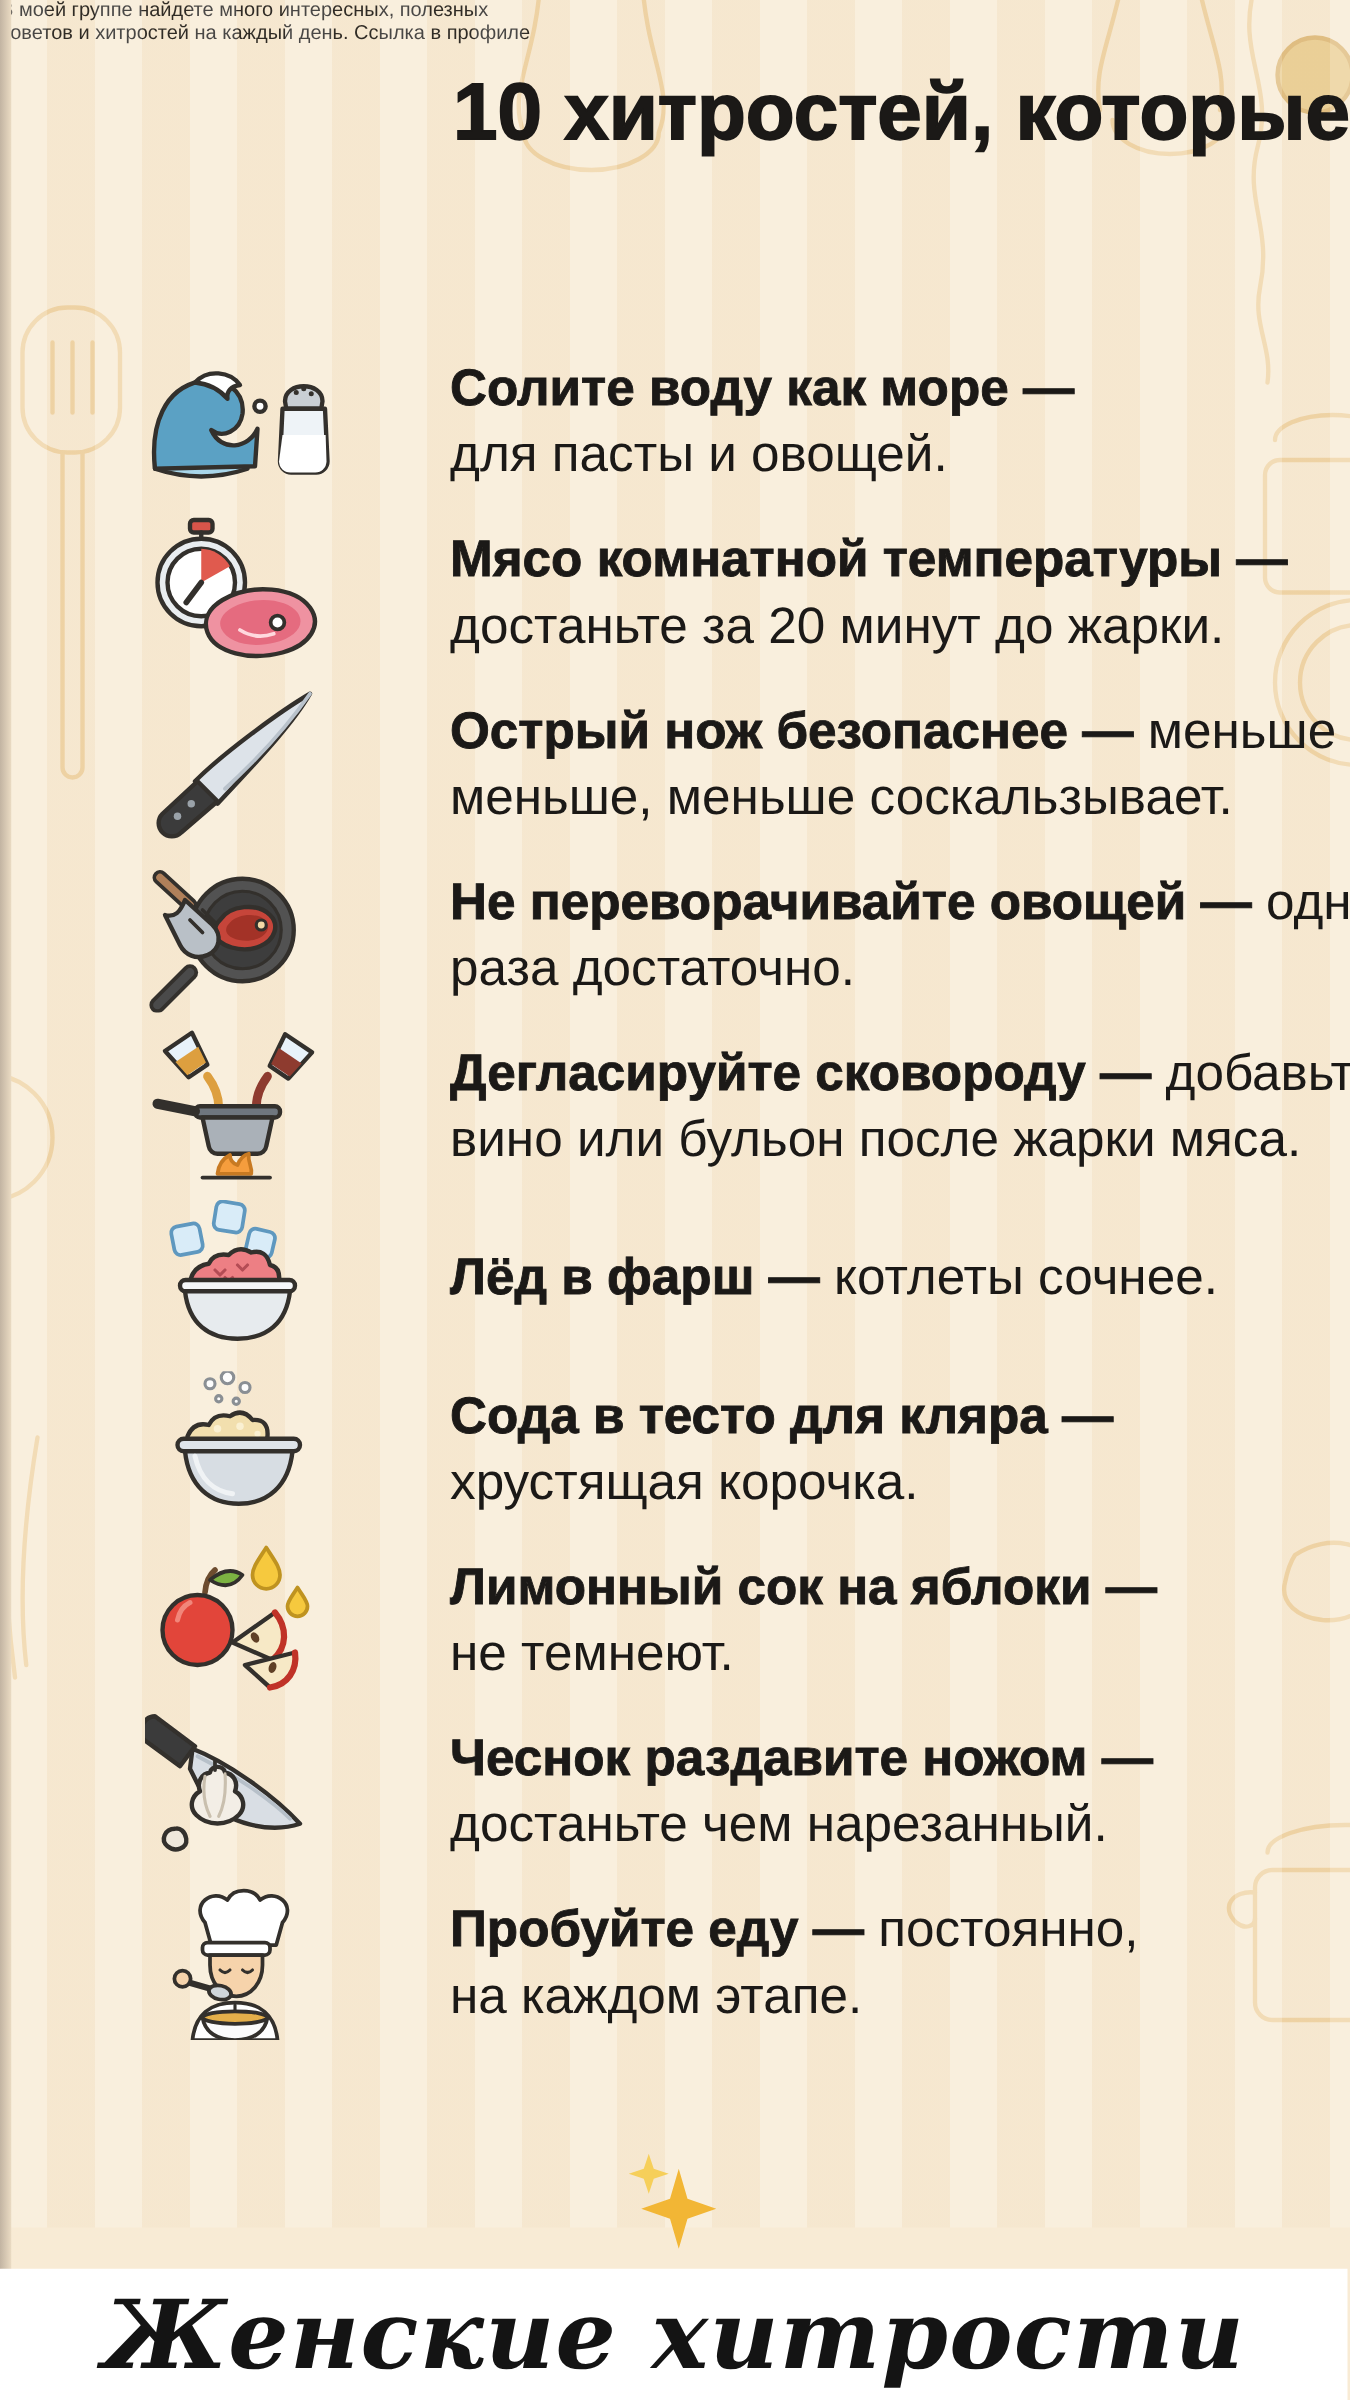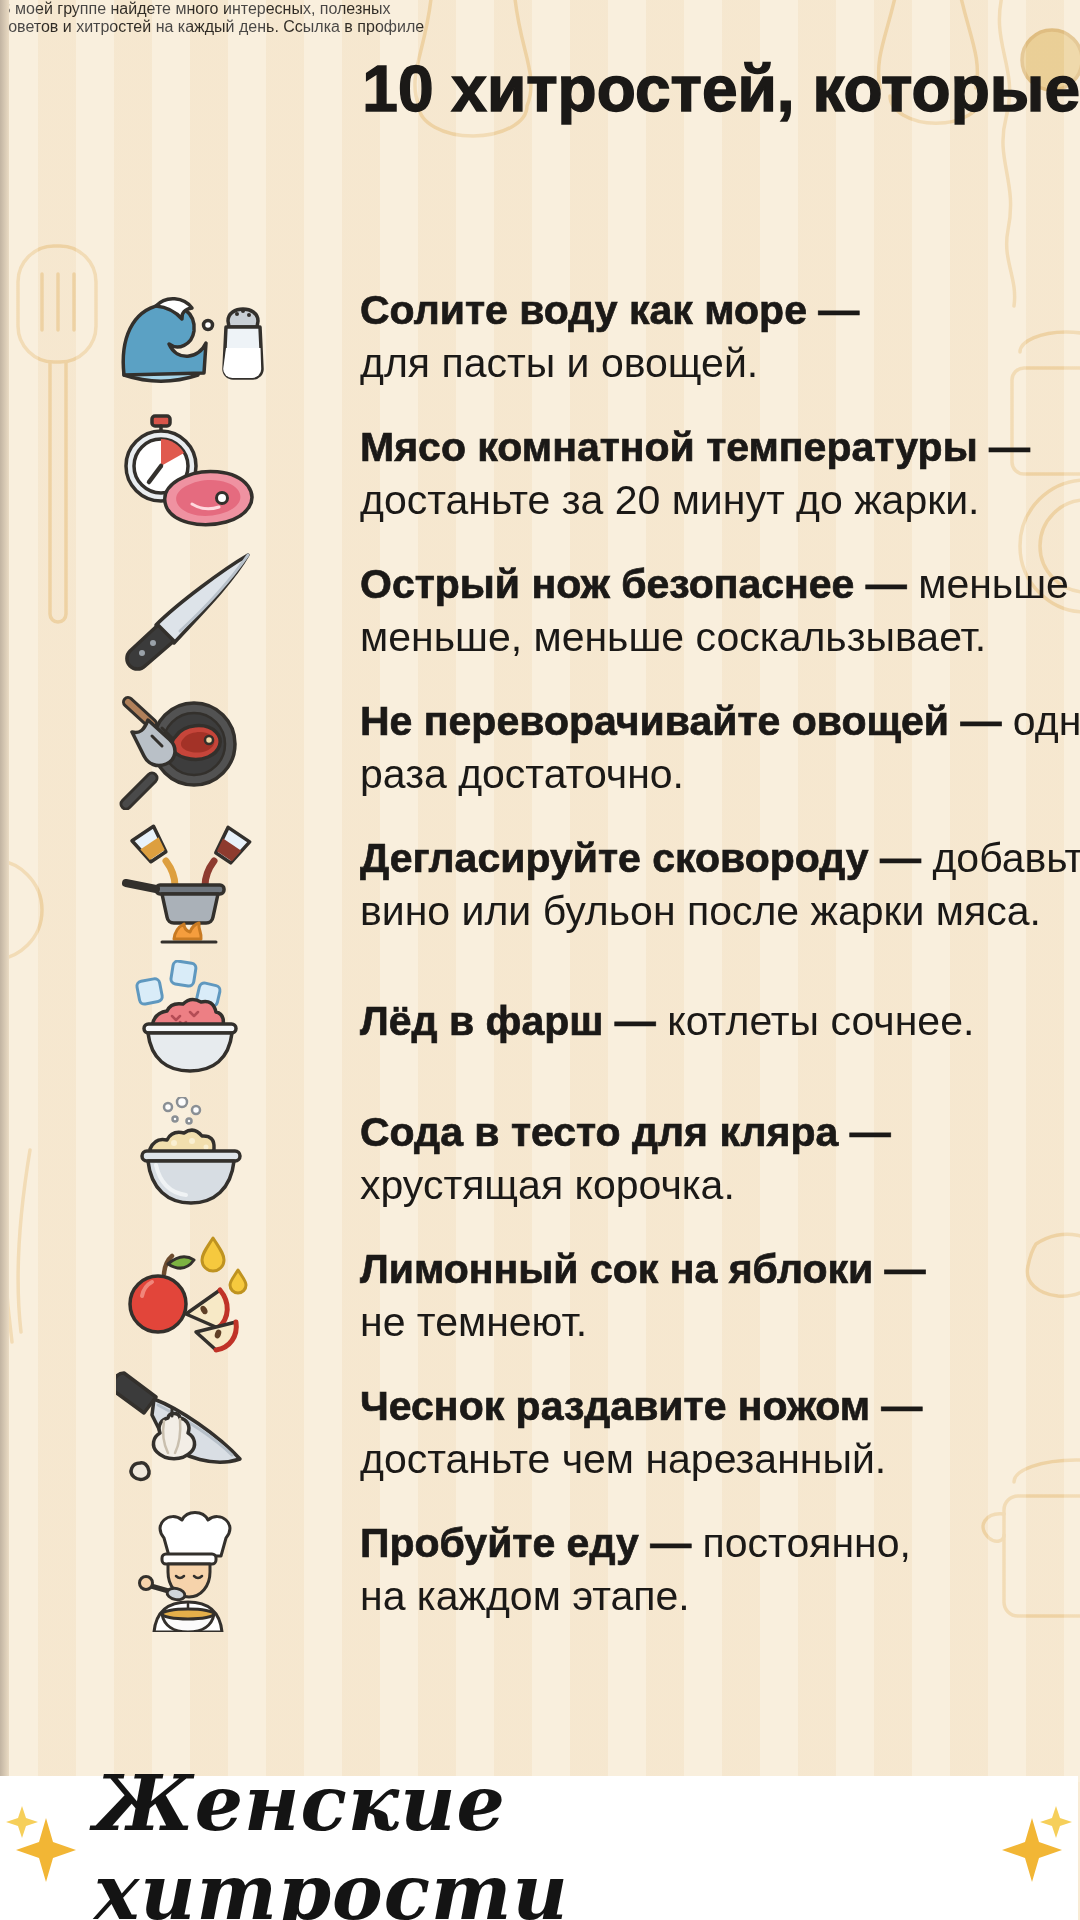--- a/index.html
+++ b/index.html
@@ -17,22 +17,22 @@
     text-align:right;font-size:64px;line-height:99px;font-weight:700;
     -webkit-text-stroke:1.4px #1b1917;letter-spacing:0;}
   .tips{position:absolute;top:268px;left:0;right:0;z-index:2;margin-left:36px;}
   .tip{display:flex;align-items:center;height:137px;}
   .tip-icon{flex:0 0 170px;margin-left:70px;display:flex;justify-content:center;align-items:center;}
   .tip-text{margin-left:84px;font-size:41px;line-height:53px;}
   .tip-text .ln{white-space:nowrap;}
   .b{font-weight:700;-webkit-text-stroke:0.7px #1b1917;}
   .footer-note{position:absolute;top:1654px;left:0;right:0;z-index:2;margin:0;
     text-align:center;font-size:40px;line-height:56px;}
-  .brand-band{position:absolute;left:0;right:2px;bottom:0;height:144px;background:#ffffff;z-index:4;
-    display:flex;align-items:center;justify-content:center;gap:10px;}
+  .brand-band{position:absolute;left:0;right:2px;bottom:0;height:105px;background:#ffffff;z-index:4;
+    display:flex;align-items:center;justify-content:center;gap:10px;flex-direction:column;}
   .brand-name{font-family:"DejaVu Serif",serif;font-style:italic;font-weight:700;
     font-size:76px;color:#141414;letter-spacing:1px;}
   svg{display:block;}
 </style>
 </head>
 <body>
 
 <div class="poster">
 
   <svg class="doodles" width="1080" height="1920" viewBox="0 0 1080 1920" aria-hidden="true">

